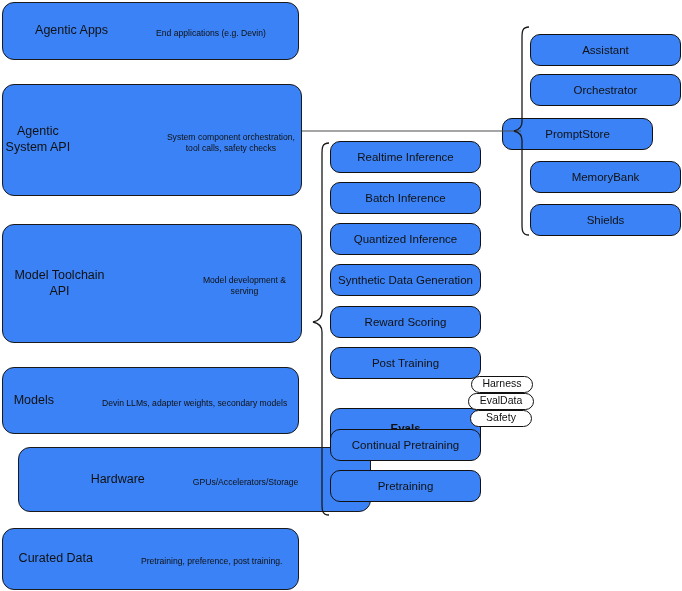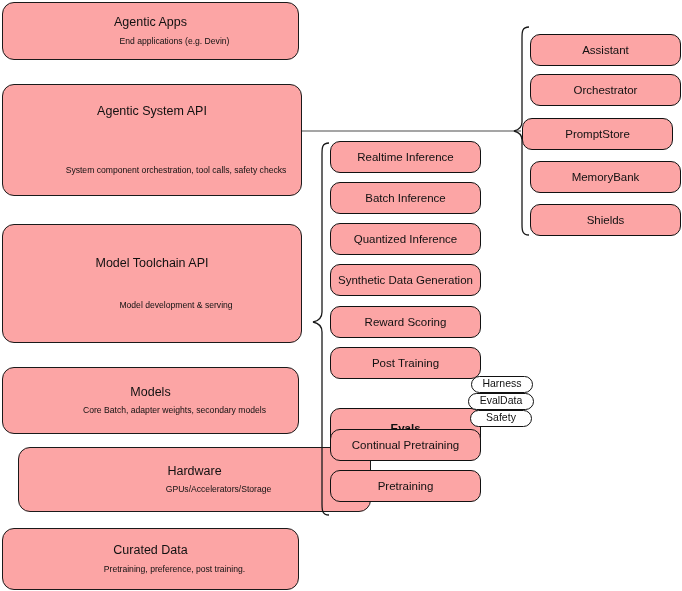--- a/index.html
+++ b/index.html
@@ -22,23 +22,22 @@
     width: 682px;
     height: 591px;
   }
 
   
   .box {
     position: absolute;
     box-sizing: border-box;
     border: 1.2px solid #1a1a1a;
     border-radius: 12px;
-    background: #fca5a5;
+    background: #3b82f6;
     display: flex;
-    flex-direction: column;
     align-items: center;
     justify-content: center;
     text-align: center;
     line-height: 1.25;
   }
 
   
   .stack-box .title {
     font-size: 12.5px;
     color: #111111;
@@ -130,21 +129,21 @@
     <div class="subtitle">System component orchestration, tool calls, safety checks</div>
   </div>
 
   <div class="box stack-box" style="left:2px; top:224px; width:300px; height:119px;gap:24px;">
     <div class="title">Model Toolchain API</div>
     <div class="subtitle">Model development &amp; serving</div>
   </div>
 
   <div class="box stack-box" style="left:2px; top:367px; width:297px; height:67px;">
     <div class="title">Models</div>
-    <div class="subtitle">Core Batch, adapter weights, secondary models</div>
+    <div class="subtitle">Devin LLMs, adapter weights, secondary models</div>
   </div>
 
   <div class="box stack-box" style="left:18px; top:447px; width:353px; height:65px;">
     <div class="title">Hardware</div>
     <div class="subtitle">GPUs/Accelerators/Storage</div>
   </div>
 
   <div class="box stack-box" style="left:2px; top:528px; width:297px; height:62px;">
     <div class="title">Curated Data</div>
     <div class="subtitle">Pretraining, preference, post training.</div>
@@ -199,21 +198,21 @@
   </div>
 
   <div class="box cap-box" style="left:530px; top:34px; width:151px; height:32px;">
     <div class="cap-label">Assistant</div>
   </div>
 
   <div class="box cap-box" style="left:530px; top:74px; width:151px; height:32px;">
     <div class="cap-label">Orchestrator</div>
   </div>
 
-  <div class="box cap-box" style="left:522px; top:118px; width:151px; height:32px;">
+  <div class="box cap-box" style="left:502px; top:118px; width:151px; height:32px;">
     <div class="cap-label">PromptStore</div>
   </div>
 
   <div class="box cap-box" style="left:530px; top:161px; width:151px; height:32px;">
     <div class="cap-label">MemoryBank</div>
   </div>
 
   <div class="box cap-box" style="left:530px; top:204px; width:151px; height:32px;">
     <div class="cap-label">Shields</div>
   </div>

